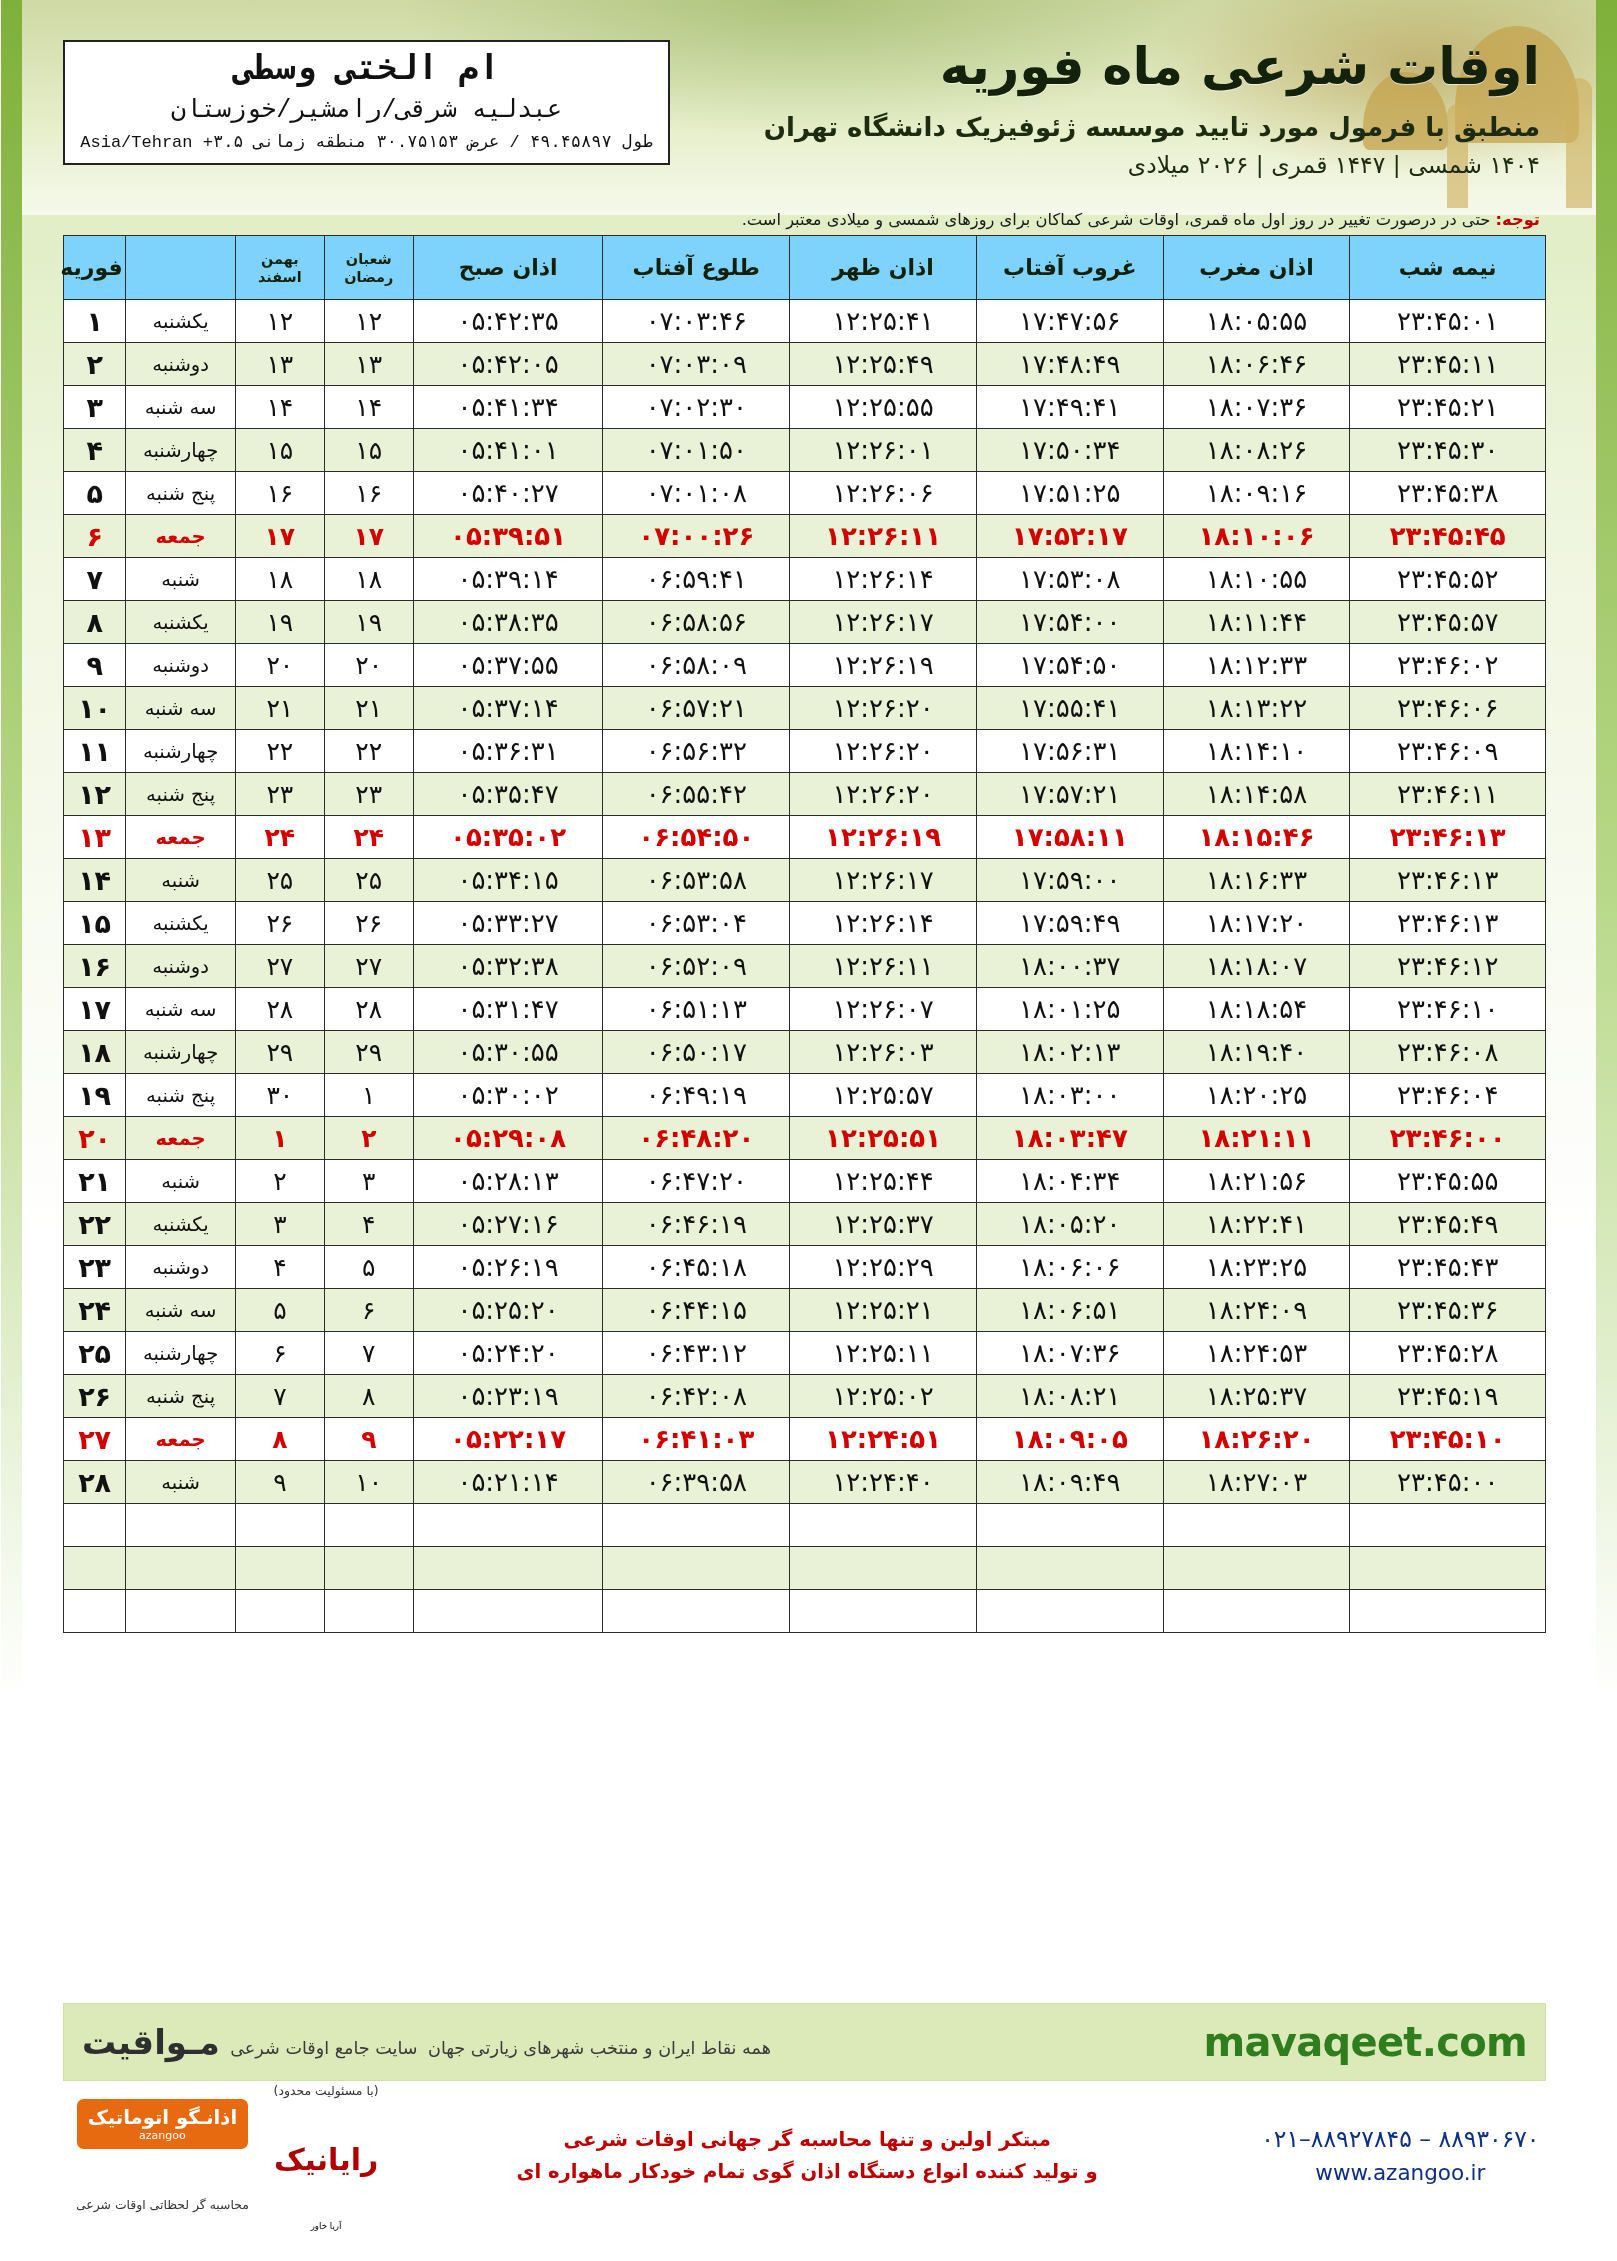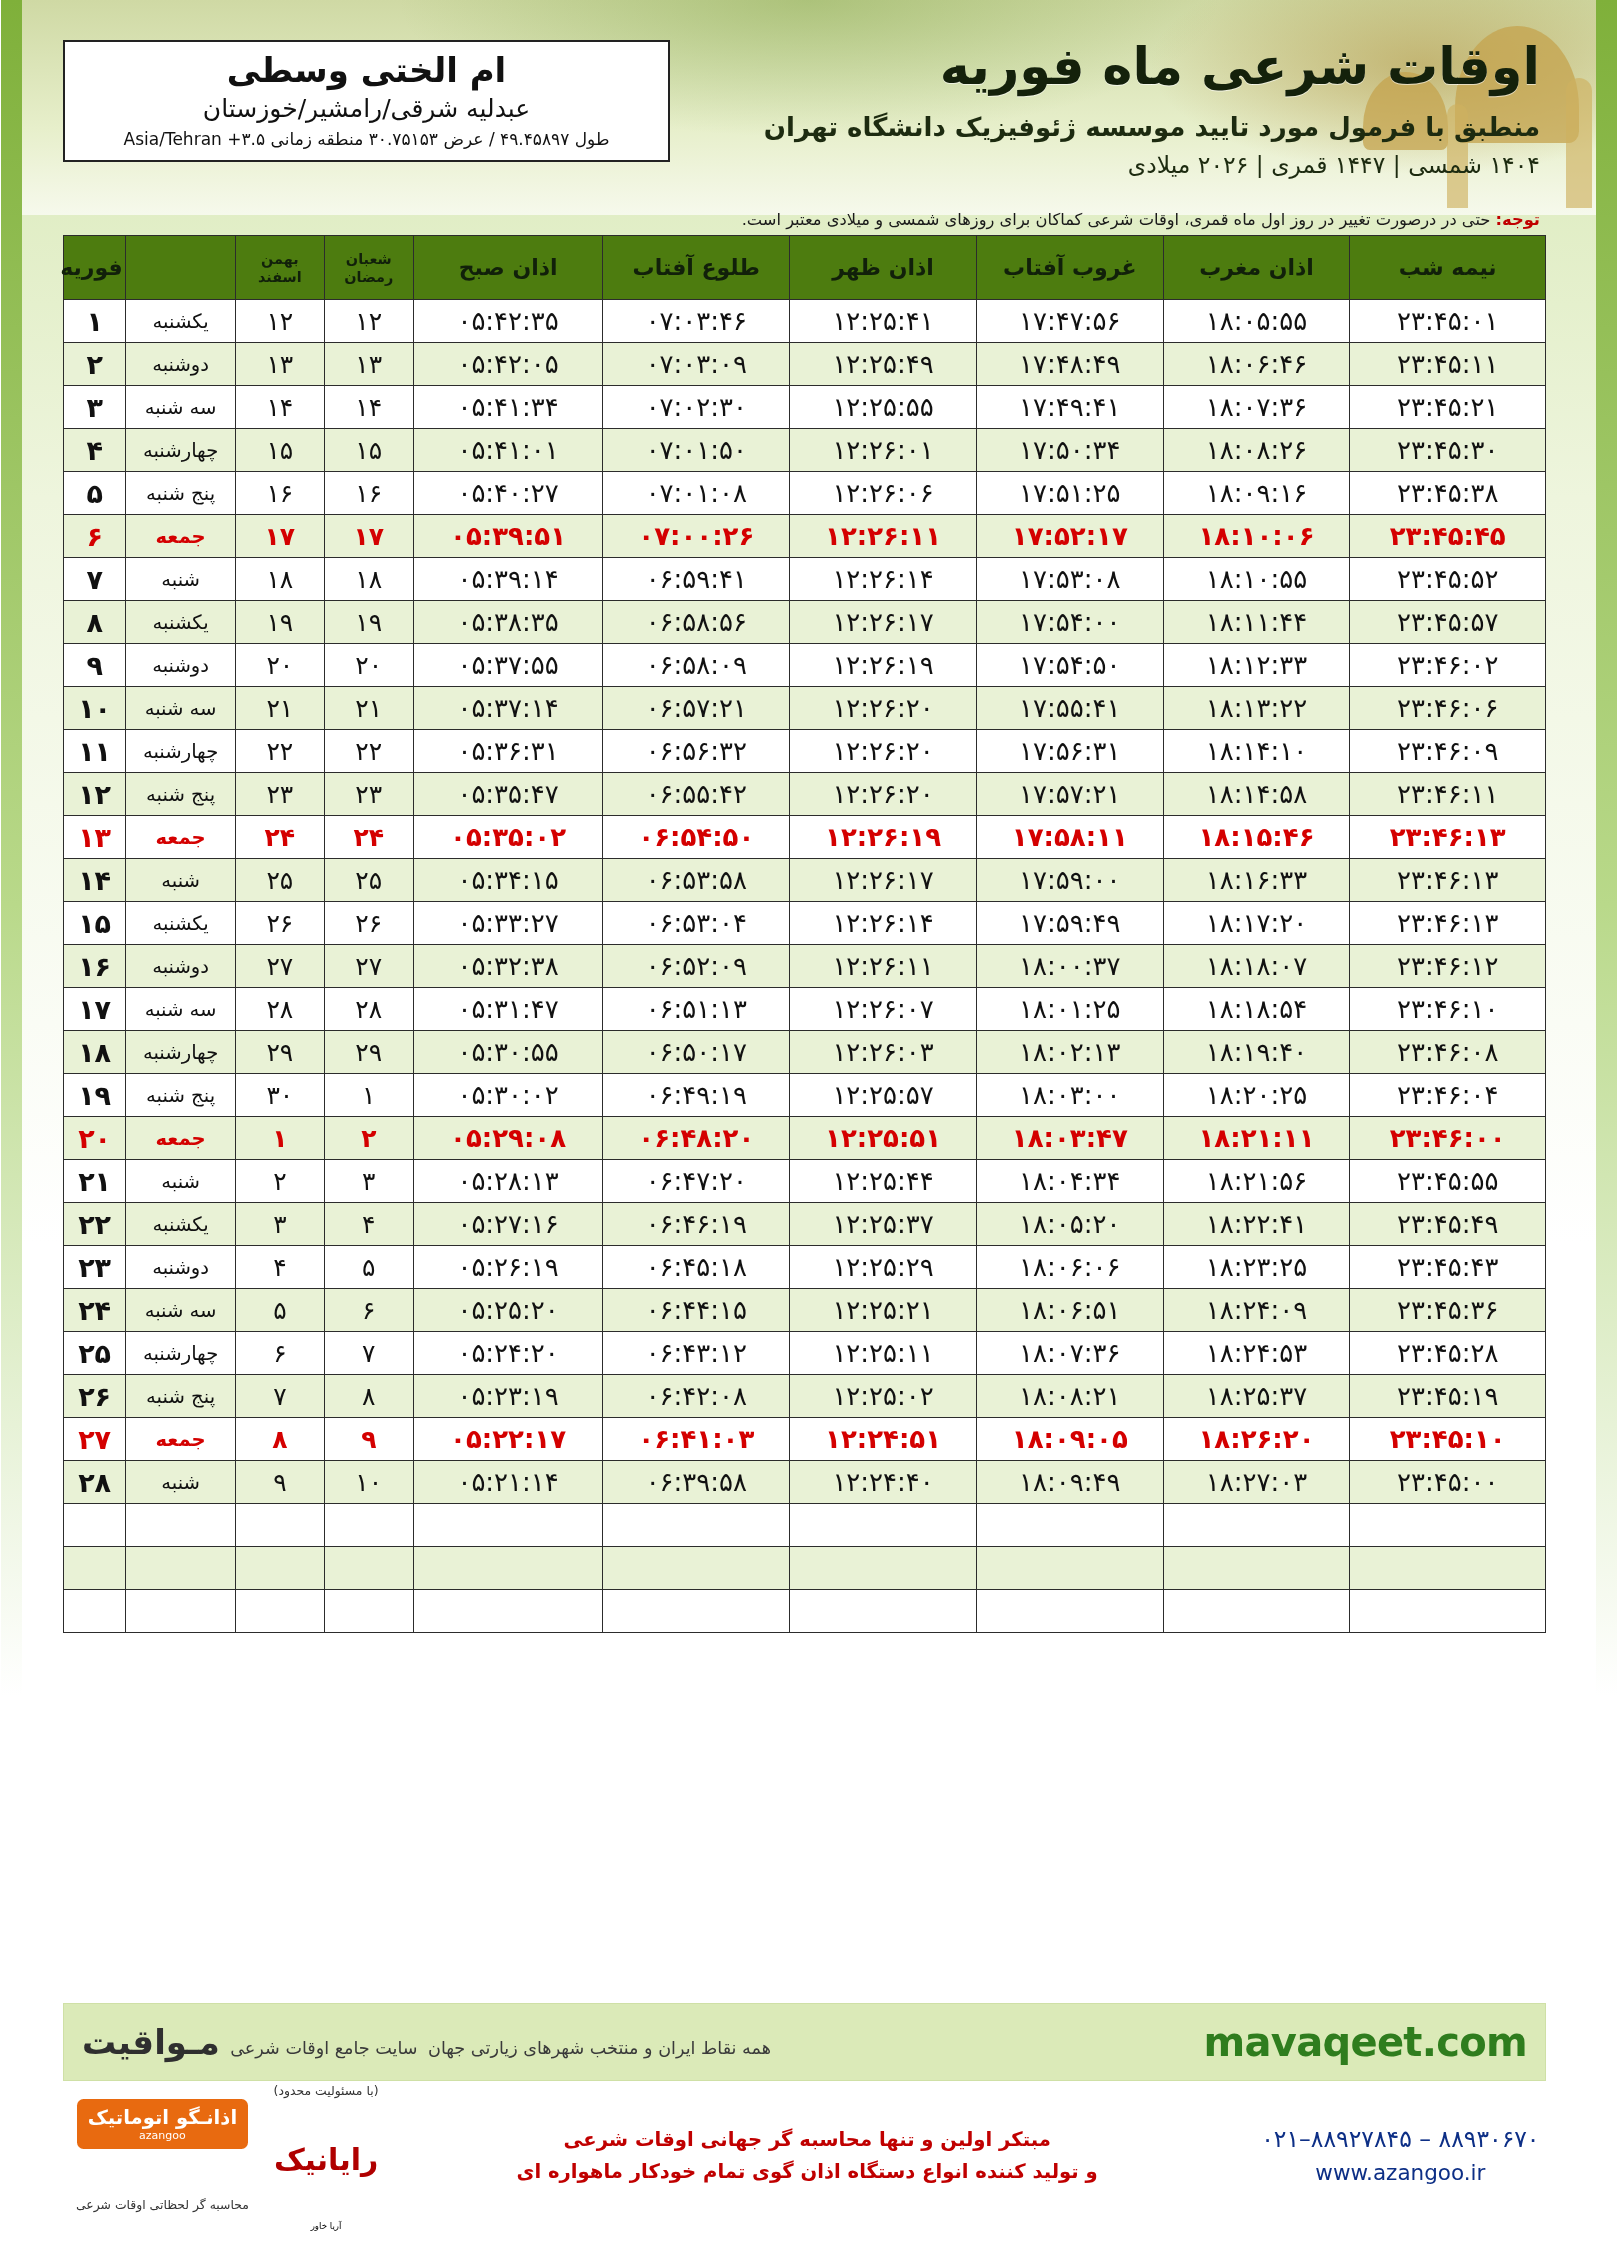--- a/index.html
+++ b/index.html
@@ -59,20 +59,21 @@
     position: absolute;
     top: 40px;
     right: auto;
     left: 63px;
     width: 607px;
     border: 2px solid #222;
     background: #ffffff;
     padding: 9px 11.7px 10.4px 11.7px;
     box-sizing: border-box;
     text-align: center;
+    font-family: Liberation Mono, monospace;
   }
   .info-title {
     font-size: 34px;
     font-weight: bold;
     color: #111;
     line-height: 1.15;
   }
   .info-sub {
     font-size: 25px;
     color: #111;
@@ -137,21 +138,21 @@
     border-collapse: collapse;
     table-layout: fixed;
     background: #fff;
   }
   table.times th, table.times td {
     border: 1.3px solid #2c2c2c;
     text-align: center;
     font-family: "DejaVu Sans", sans-serif;
   }
   thead th {
-    background: #4d7c0f;
+    background: #7dd3fc;
     font-size: 22px;
     font-weight: bold;
     color: #11200a;
     height: 63px;
     padding: 0 2.6px;
   }
   thead th.small {
     font-size: 14.4px;
     line-height: 1.25;
   }

